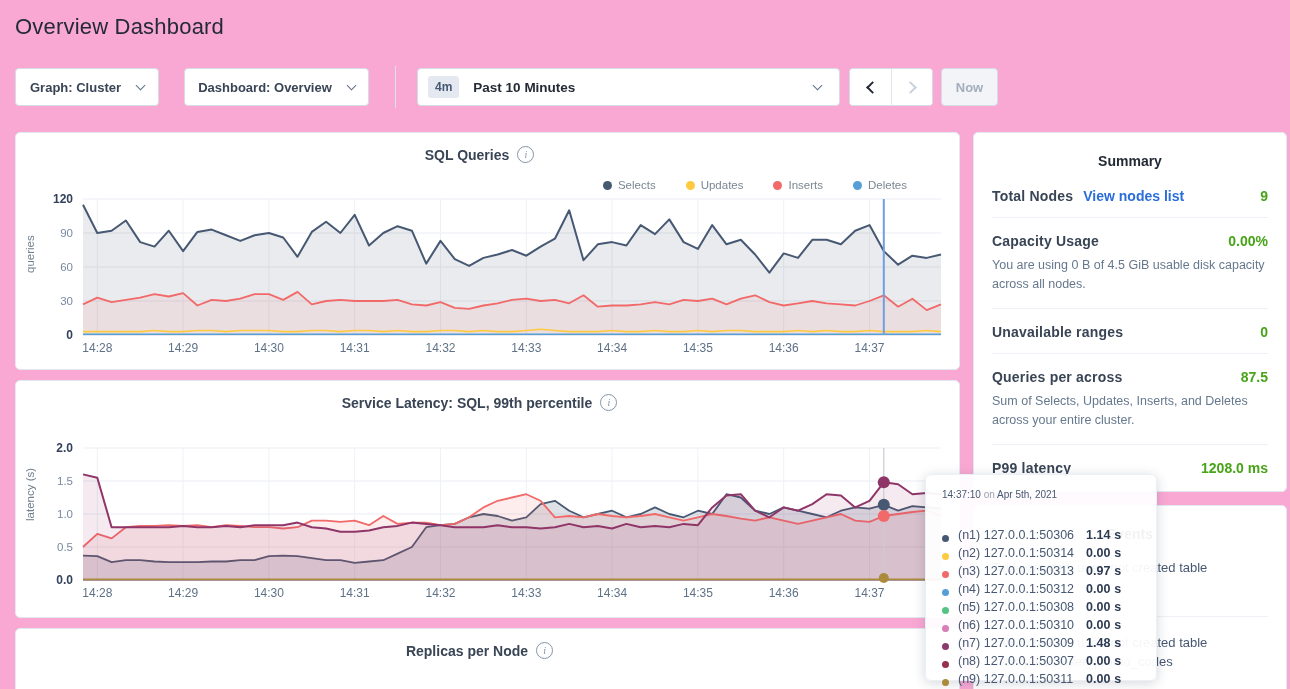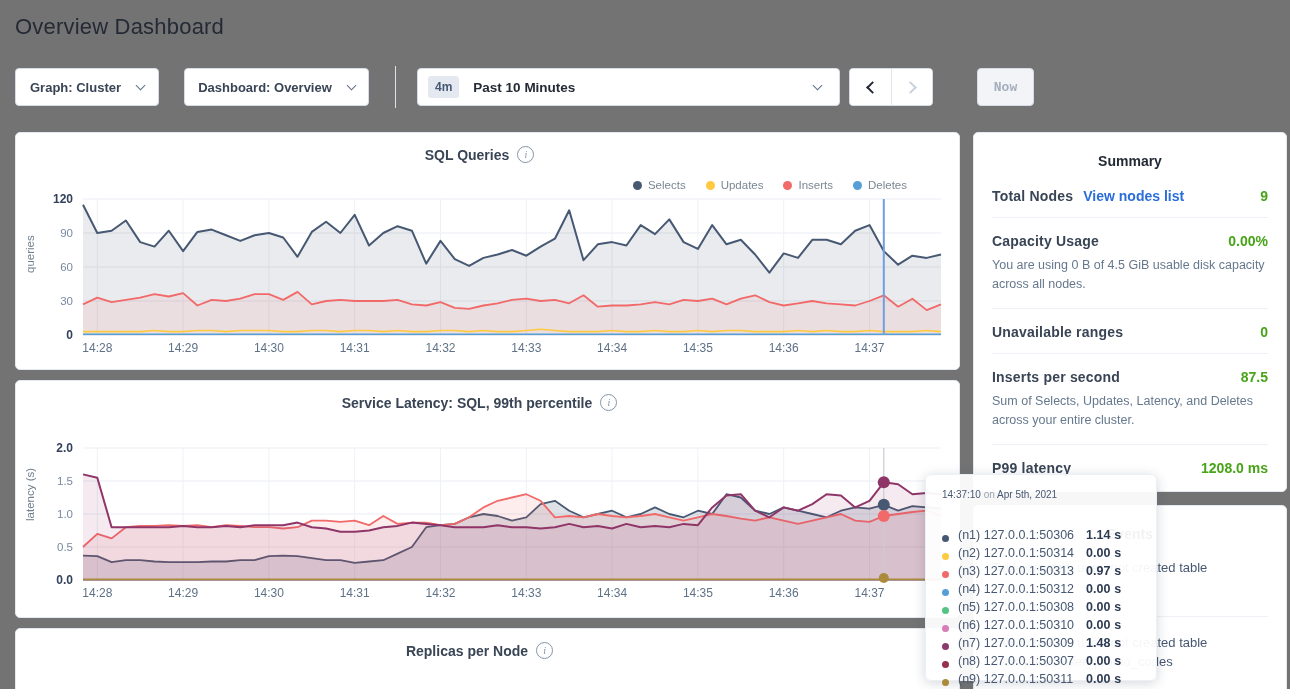--- a/index.html
+++ b/index.html
@@ -1,19 +1,19 @@
 <!DOCTYPE html>
 <html><head>
 <meta charset="utf-8">
 <style>
   * { margin:0; padding:0; box-sizing:border-box; }
   html,body { background:#f5f7fa; }
   #app {
     position:relative; width:1290px; height:689px; overflow:hidden;
-    background:#737373; font-family:"Liberation Sans", sans-serif; color:#394455;
+    background:#f9a8d4; font-family:"Liberation Sans", sans-serif; color:#394455;
   }
   
   .page-title { position:absolute; left:15px; top:14px; font-size:22px; font-weight:400; color:#242a35; letter-spacing:.2px; }
   .dd {
     position:absolute; top:68px; height:38px; background:#fff; border:1px solid #d6dce6; border-radius:4px;
     display:flex; align-items:center; justify-content:center; gap:16px; font-size:13px; font-weight:bold; color:#394455; cursor:pointer;
   }
   .chev { display:inline-block; width:7px; height:7px; border-right:1.8px solid #5f7186; border-bottom:1.8px solid #5f7186; transform:rotate(45deg); margin-top:-4px; }
   .vdiv { position:absolute; left:395px; top:66px; width:1px; height:42px; background:#dde2ea; }
   .timesel {
@@ -23,35 +23,35 @@
   .time-badge { margin-left:10px; background:#e4e9f1; border-radius:3px; padding:4px 7px; font-size:12px; font-weight:bold; color:#475872; }
   .time-label { margin-left:14px; font-size:13.5px; font-weight:bold; color:#242a35; }
   .timesel .chev { position:absolute; right:18px; }
   .pager { position:absolute; left:849px; top:68px; height:38px; display:flex; border:1px solid #d6dce6; border-radius:4px; background:#fff; overflow:hidden; }
   .pager button { width:41px; border:none; background:#fff; display:flex; align-items:center; justify-content:center; cursor:pointer; }
   .pager button + button { border-left:1px solid #e2e7ee; }
   .arr-l { width:9px; height:9px; border-left:2.5px solid #242a35; border-bottom:2.5px solid #242a35; transform:rotate(45deg); margin-left:4px; }
   .arr-r { width:9px; height:9px; border-left:2.5px solid #c9d1dc; border-bottom:2.5px solid #c9d1dc; transform:rotate(225deg); margin-right:4px; }
   .now-btn {
     position:absolute; left:941px; top:68px; width:57px; height:38px; background:#f2f4f8; border:1px solid #d6dce6; border-radius:4px;
-    font-size:13px; font-weight:bold; color:#a3adbb; font-family:Liberation Mono, monospace;margin-left:36px;
+    font-size:13px; font-weight:bold; color:#a3adbb; font-family:Liberation Sans, sans-serif;
   }
   
   .panel { position:absolute; background:#fff; border:1px solid #e4e9f0; border-radius:5px; }
   #panel-sql      { left:15px; top:132px; width:945px; height:238px; }
   #panel-latency  { left:15px; top:380px; width:945px; height:238px; }
   #panel-replicas { left:15px; top:628px; width:945px; height:120px; }
   .chart-title-row { position:absolute; left:0; right:16px; top:13px; display:flex; align-items:center; justify-content:center; gap:8px; }
   .chart-title { font-size:14px; font-weight:bold; color:#394455; }
   .info-icon {
     width:17px; height:17px; border:1px solid #8594a8; border-radius:50%; color:#8594a8;
     font-size:10px; font-style:italic; font-family:"Liberation Serif",serif;
     display:inline-flex; align-items:center; justify-content:center; cursor:pointer;
   }
-  .legend { position:absolute; top:46px; right:52px; display:flex; gap:20px; align-items:center; }
+  .legend { position:absolute; top:46px; right:52px; display:flex; gap:30px; align-items:center; }
   .legend-item { display:flex; align-items:center; gap:6px; font-size:11.5px; color:#7b8793; cursor:pointer; }
   .legend-dot { width:9px; height:9px; border-radius:50%; }
   .panel svg { position:absolute; left:0; top:0; }
   .ylabel { position:absolute; left:8px; top:128px; width:12px; font-size:11.5px; color:#72808e; transform:rotate(-90deg); transform-origin:center; white-space:nowrap; }
   svg text { font-family:"Liberation Sans",sans-serif; }
   .ytick { fill:#7889a1; font-size:11.5px; }
   .ytick-bold { fill:#33415c; font-size:12px; font-weight:bold; }
   .xtick { fill:#5f7186; font-size:12px; }
   
   #summary-card { left:973px; top:132px; width:314px; height:360px; }
@@ -261,24 +261,24 @@
           <div class="sum-desc">You are using 0 B of 4.5 GiB usable disk capacity across all nodes.</div>
         </div>
         <div class="sumrow">
           <div class="sumrow-main">
             <span class="sum-label">Unavailable ranges</span>
             <span class="sum-value">0</span>
           </div>
         </div>
         <div class="sumrow">
           <div class="sumrow-main">
-            <span class="sum-label">Inserts per second</span>
+            <span class="sum-label">Queries per across</span>
             <span class="sum-value">87.5</span>
           </div>
-          <div class="sum-desc">Sum of Selects, Updates, Latency, and Deletes across your entire cluster.</div>
+          <div class="sum-desc">Sum of Selects, Updates, Inserts, and Deletes across your entire cluster.</div>
         </div>
         <div class="sumrow">
           <div class="sumrow-main">
             <span class="sum-label">P99 latency</span>
             <span class="sum-value">1208.0 ms</span>
           </div>
         </div>
       </div>
   </aside>
 

